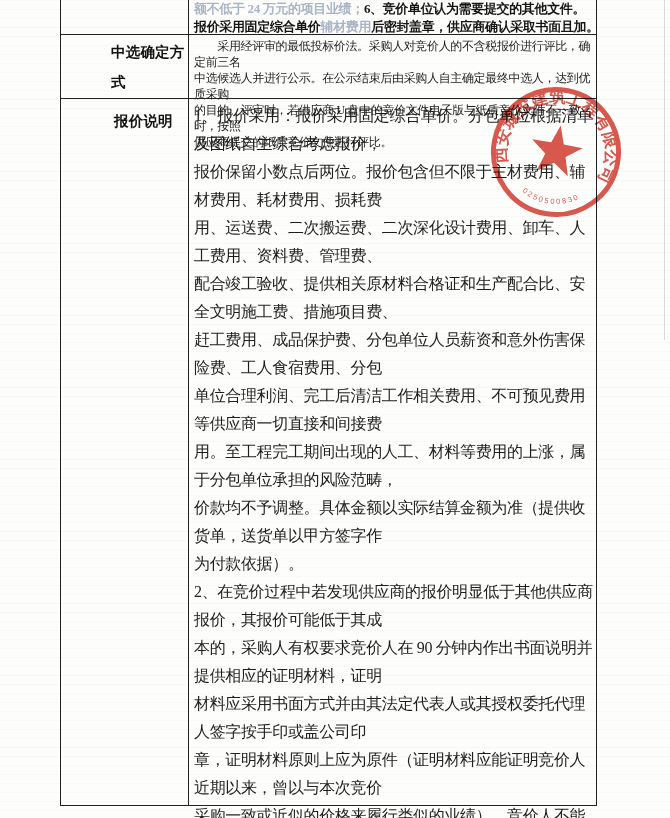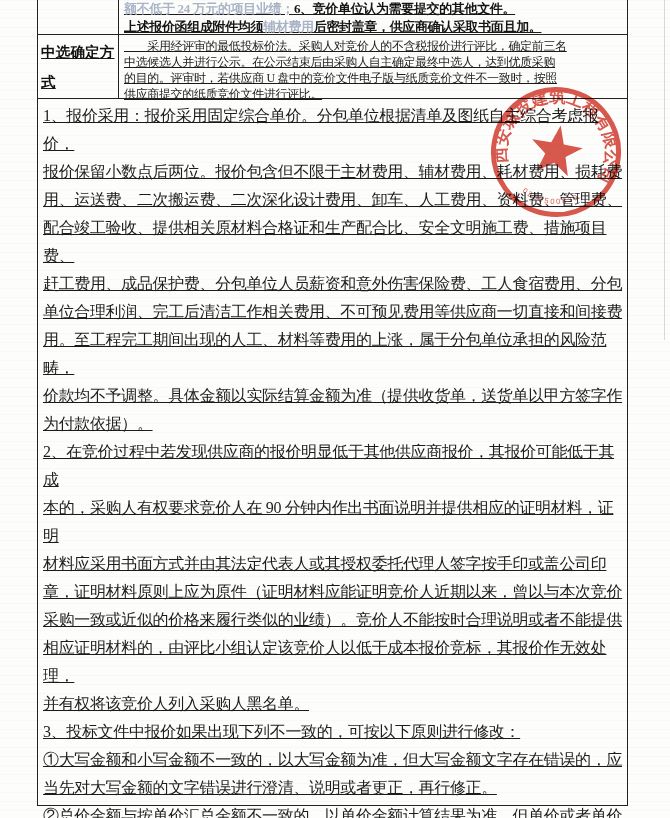--- a/index.html
+++ b/index.html
@@ -13,31 +13,32 @@
     position:absolute;inset:0;
     background:
       repeating-linear-gradient(180deg, rgba(120,120,130,0.035) 0 1px, transparent 1px 9px),
       #fdfdfc;
   }
   .scan-edge{
     position:absolute;top:0;right:5px;width:1px;height:340px;
     background:rgba(150,150,150,0.35);
   }
   .doc-table{
-    position:absolute;left:37px;top:0;width:591px;height:806px;
+    position:absolute;left:60px;top:0;width:537px;height:806px;
     border-left:1.6px solid #222;border-right:1.6px solid #222;border-bottom:1.6px solid #222;
     box-sizing:border-box;
-    display:flex;flex-direction:column;text-decoration:underline;
+    display:flex;flex-direction:column;
   }
   .row{display:flex;box-sizing:border-box;}
   .row-divider{border-top:1.6px solid #222;}
   .hcell{
     width:81px;min-width:81px;box-sizing:border-box;
     border-right:1.6px solid #222;
     display:flex;
+    margin-left:47px;
   }
   .ccell{
     flex:1;box-sizing:border-box;
     padding-left:5px;padding-right:3px;
     letter-spacing:-0.35px;
   }
   .row1{height:34px;}
   .row2{height:64px;}
   .row3{height:708px;}
   .r1-line{
@@ -74,35 +75,38 @@
 
 <div class="page">
   <div class="scan-edge"></div>
 
   <div class="doc-table">
 
     <div class="row row1">
       <div class="hcell"></div>
       <div class="ccell">
         <div class="r1-line"><span class="faded">额不低于 24 万元的项目业绩；</span><span>6、竞价单位认为需要提交的其他文件。</span></div>
-        <div class="r1-line"><span>上述报价函组成附件均须</span><span class="faded">辅材费用</span><span>后密封盖章，供应商确认采取书面且加。</span></div>
+        <div class="r1-line"><span>报价采用固定综合单价</span><span class="faded">辅材费用</span><span>后密封盖章，供应商确认采取书面且加。</span></div>
       </div>
     </div>
 
     <div class="row row2 row-divider">
       <div class="hcell">
         <div class="h2text">中选确定方式</div>
       </div>
       <div class="ccell c2">　　采用经评审的最低投标价法。采购人对竞价人的不含税报价进行评比，确定前三名
 中选候选人并进行公示。在公示结束后由采购人自主确定最终中选人，达到优质采购
 的目的。评审时，若供应商 U 盘中的竞价文件电子版与纸质竞价文件不一致时，按照
 供应商提交的纸质竞价文件进行评比。</div>
     </div>
 
     <div class="row row3 row-divider">
+      <div class="hcell">
+        <div class="h3text">报价说明</div>
+      </div>
       <div class="ccell c3">1、报价采用：报价采用固定综合单价。分包单位根据清单及图纸自主综合考虑报价，
 报价保留小数点后两位。报价包含但不限于主材费用、辅材费用、耗材费用、损耗费
 用、运送费、二次搬运费、二次深化设计费用、卸车、人工费用、资料费、管理费、
 配合竣工验收、提供相关原材料合格证和生产配合比、安全文明施工费、措施项目费、
 赶工费用、成品保护费、分包单位人员薪资和意外伤害保险费、工人食宿费用、分包
 单位合理利润、完工后清洁工作相关费用、不可预见费用等供应商一切直接和间接费
 用。至工程完工期间出现的人工、材料等费用的上涨，属于分包单位承担的风险范畴，
 价款均不予调整。具体金额以实际结算金额为准（提供收货单，送货单以甲方签字作
 为付款依据）。
 2、在竞价过程中若发现供应商的报价明显低于其他供应商报价，其报价可能低于其成

